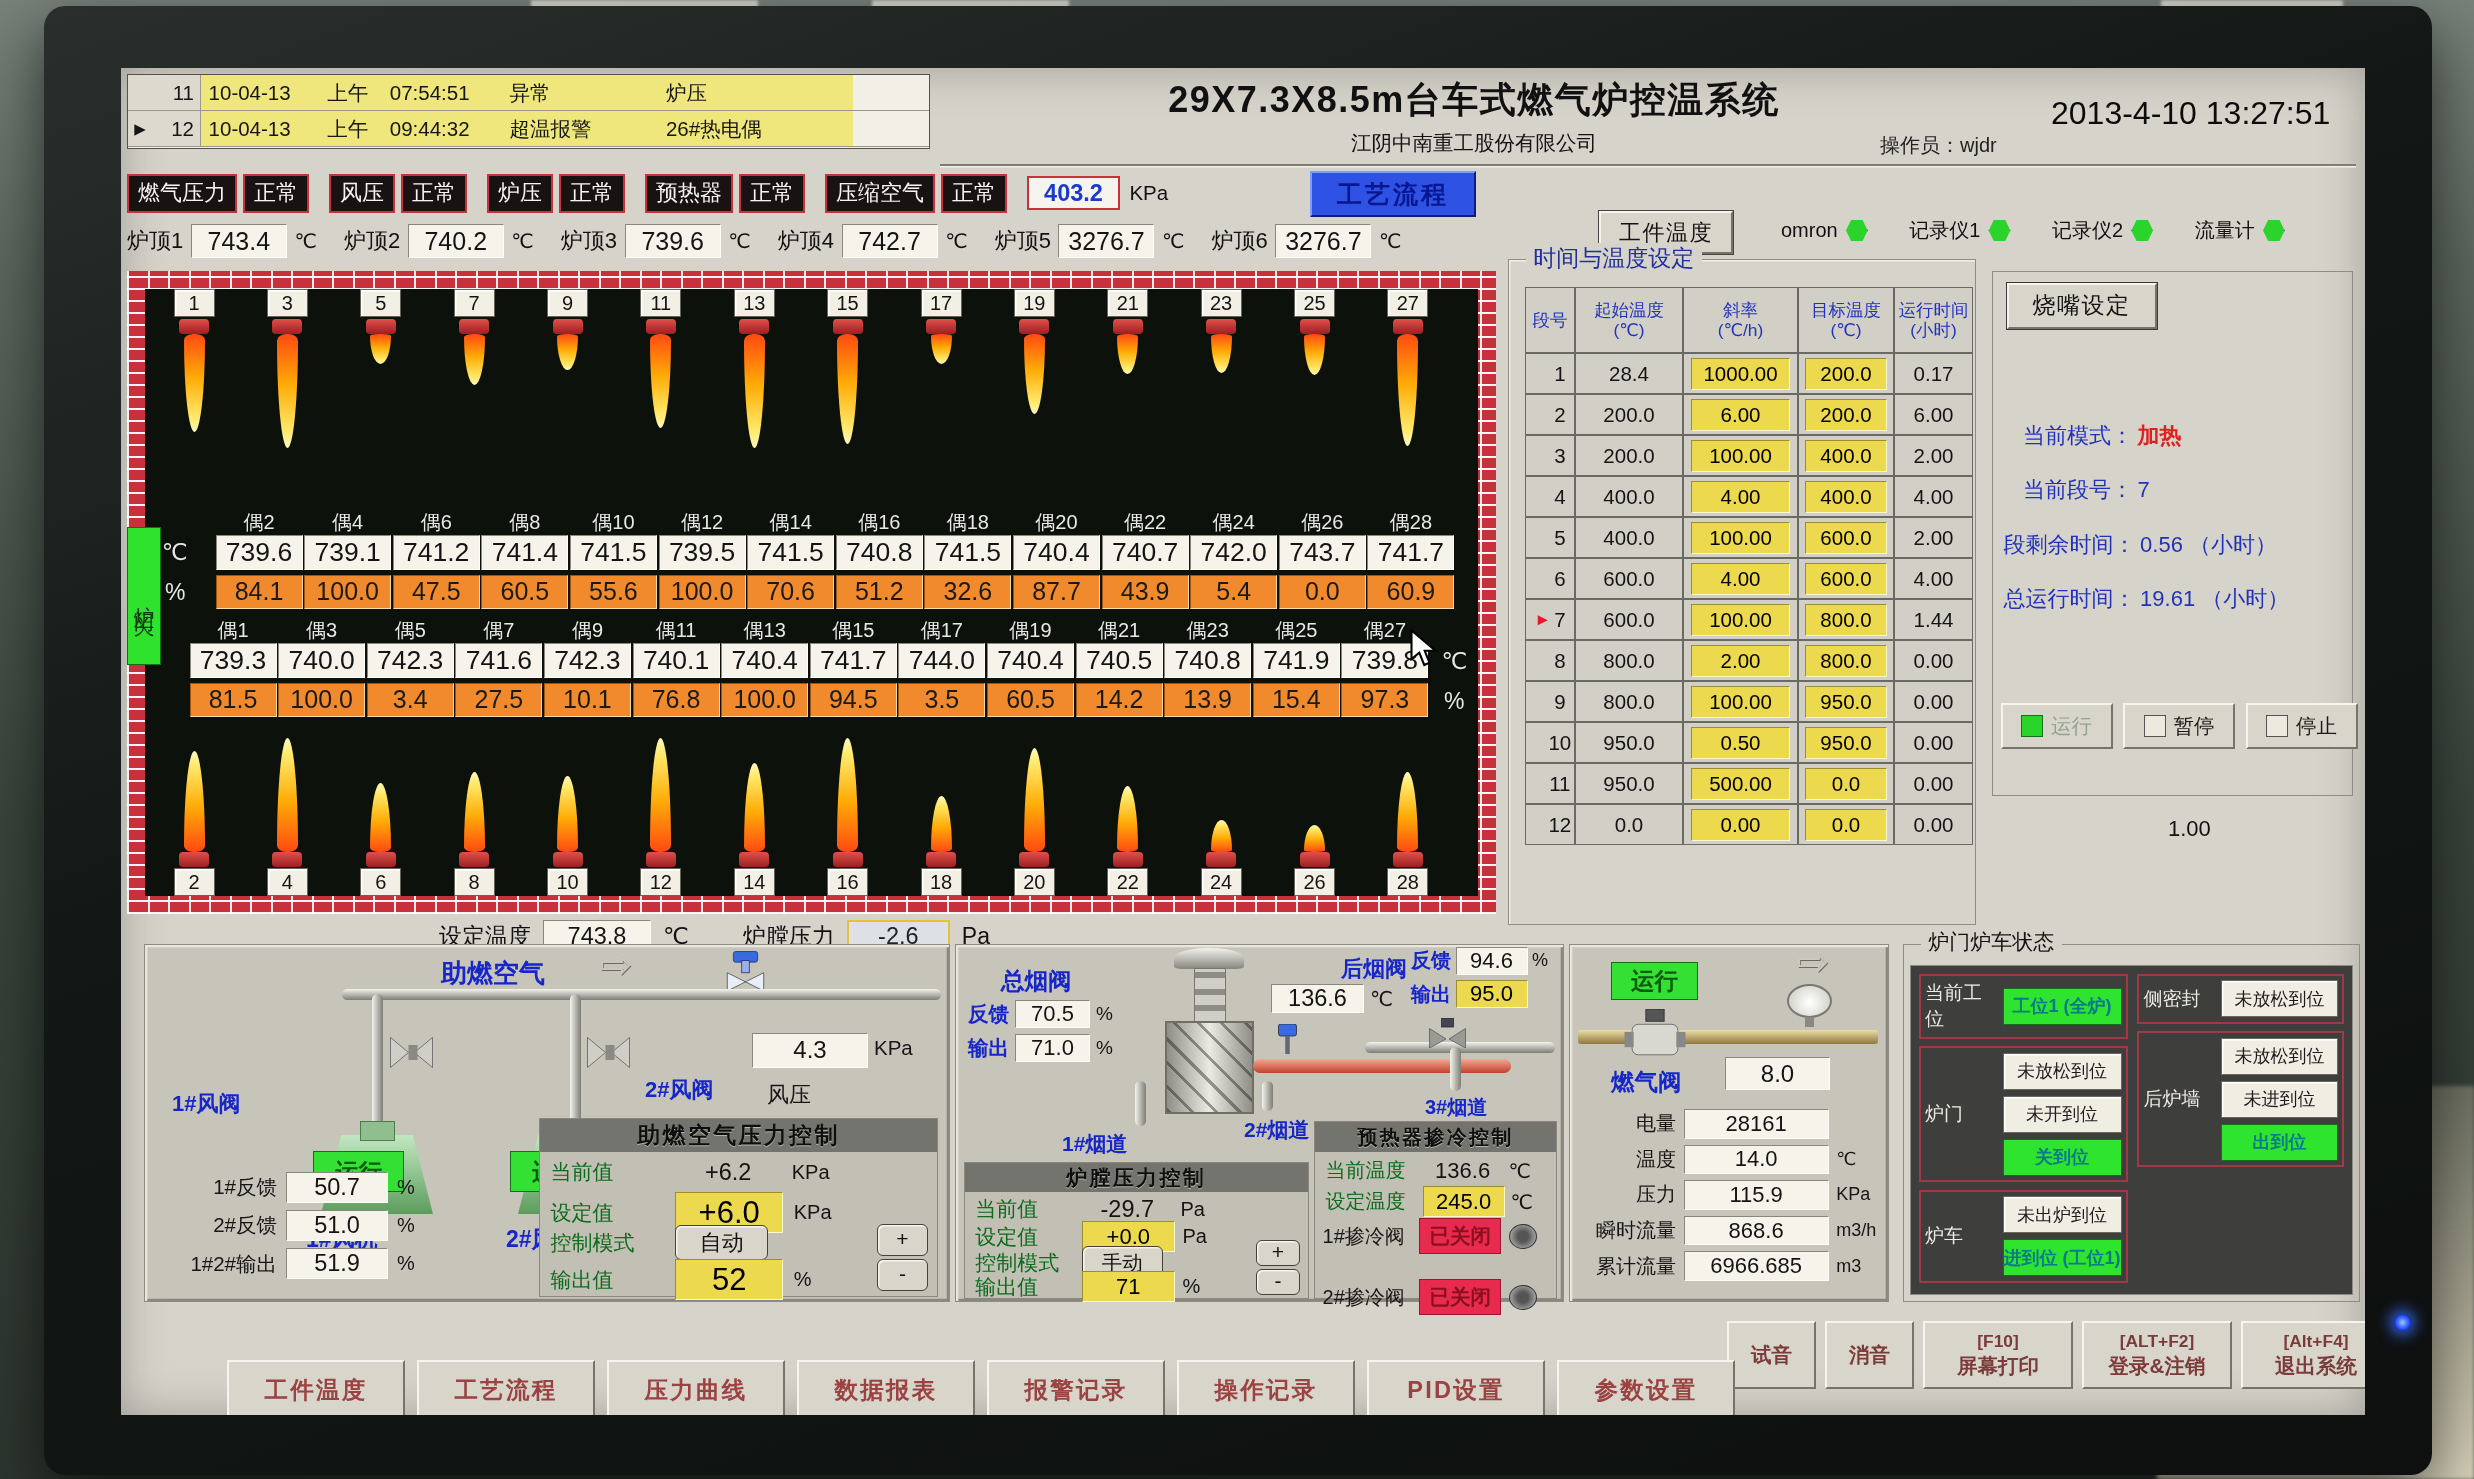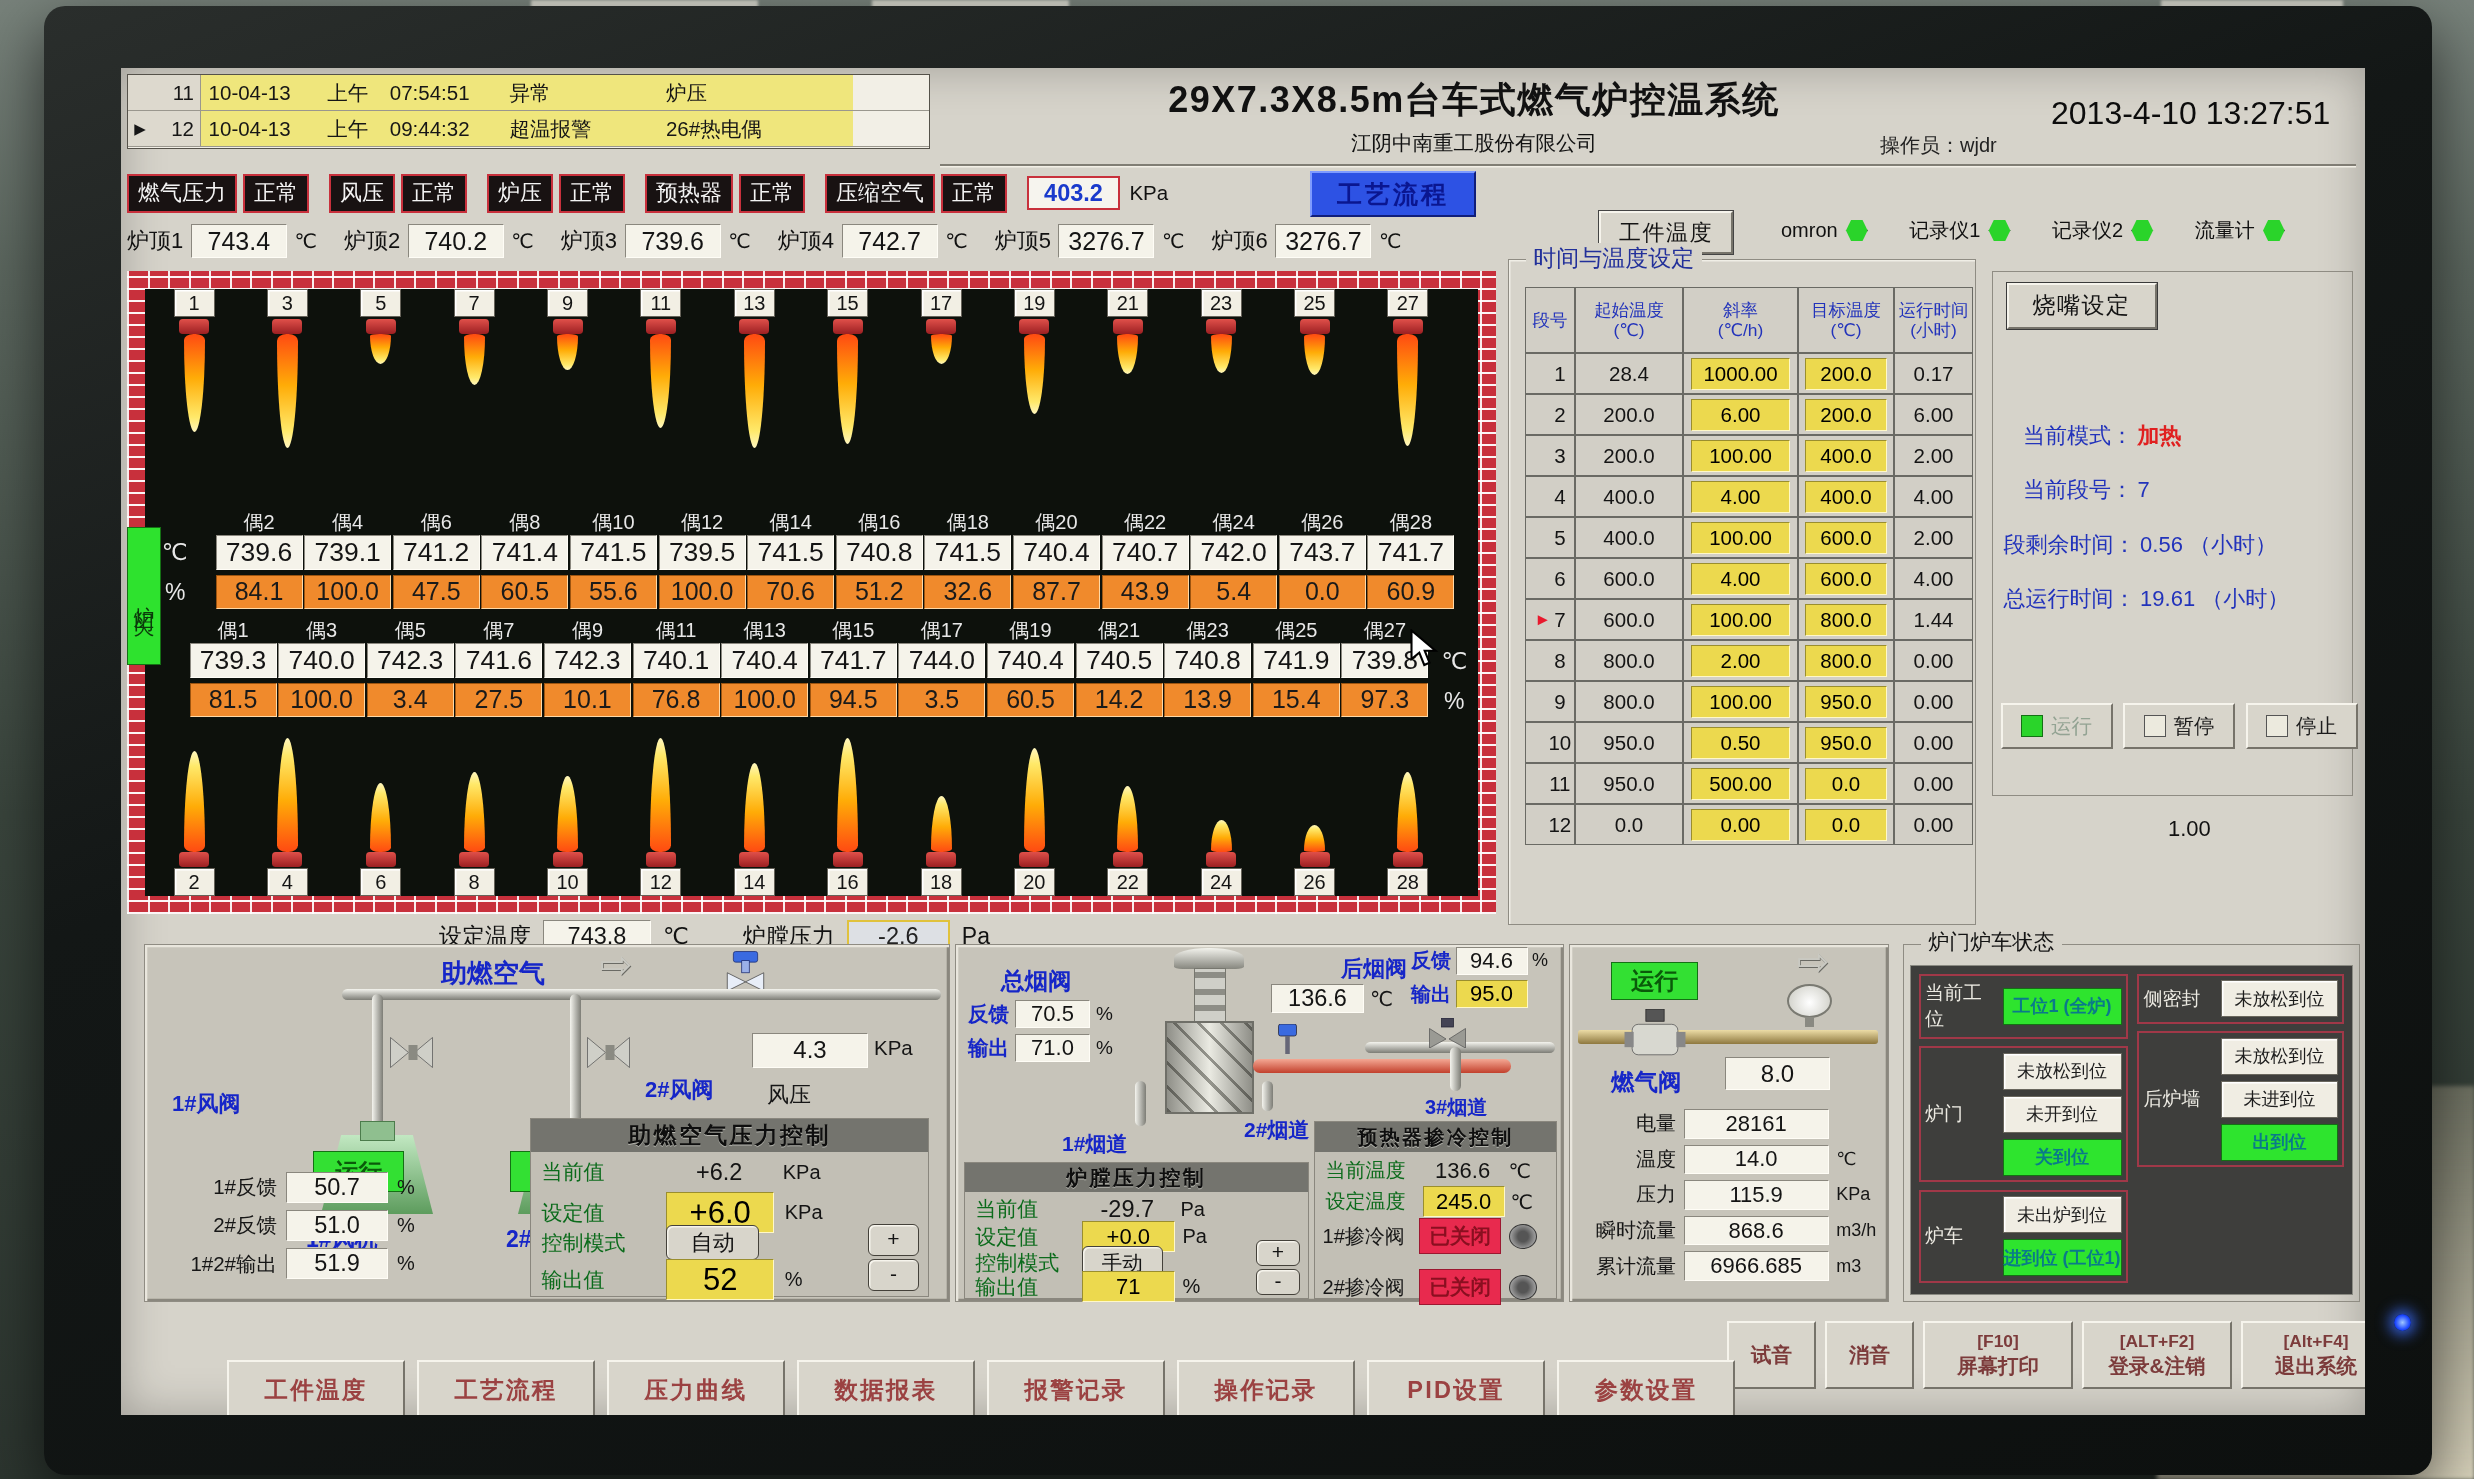--- a/index.html
+++ b/index.html
@@ -946,21 +946,21 @@
               <span class="blk-lbl" style="position:static;font-size:20px;">%</span>
             </div>
 
             <div style="display:flex;align-items:center;gap:9px;">
               <span class="blk-lbl" style="position:static;width:114px;text-align:right;font-size:20.5px;">1#2#输出</span>
               <span class="inset" style="width:100px;font-size:23.5px;padding:0.8px 0;">51.9</span>
               <span class="blk-lbl" style="position:static;font-size:20px;">%</span>
             </div>
           </div>
 
-        <div class="ctrl-box" style="left:385px;top:173px;width:397px;height:177px;">
+        <div class="ctrl-box" style="left:394px;top:173px;width:397px;height:177px;">
           <div class="ctrl-head">助燃空气压力控制</div>
           <div class="ctrl-row" style="top:39px;">
             <span class="glabel">当前值</span>
             <span class="cval">+6.2</span>
             <span class="cunit">KPa</span>
           </div>
           <div class="ctrl-row" style="top:73px;">
             <span class="glabel">设定值</span>
             <span class="ybox">+6.0</span>
             <span class="cunit">KPa</span>
@@ -1061,21 +1061,21 @@
           <div class="ctrl-row" style="top:35px;gap:6px;">
             <span class="glabel" style="width:91px;font-size:20px;">当前温度</span>
             <span class="cval" style="width:80px;font-size:22px;">136.6</span>
             <span class="cunit">℃</span>
           </div>
           <div class="ctrl-row" style="top:64px;gap:6px;">
             <span class="glabel" style="width:91px;font-size:20px;">设定温度</span>
             <span class="ybox" style="width:80px;font-size:22px;">245.0</span>
             <span class="cunit">℃</span>
           </div>
-          <div style="position:absolute;left:7.6px;top:96px;display:flex;flex-direction:column;gap:15px;">
+          <div style="position:absolute;left:7.6px;top:96px;display:flex;flex-direction:column;gap:25px;">
 
               <div style="display:flex;align-items:center;gap:7.6px;">
                 <span class="blk-lbl" style="position:static;width:89px;font-size:20px;">1#掺冷阀</span>
                 <span class="redbox" style="width:80px;font-size:20.5px;padding:3px 0;">已关闭</span>
                 <span class="vglyph"></span>
               </div>
 
               <div style="display:flex;align-items:center;gap:7.6px;">
                 <span class="blk-lbl" style="position:static;width:89px;font-size:20px;">2#掺冷阀</span>
                 <span class="redbox" style="width:80px;font-size:20.5px;padding:3px 0;">已关闭</span>

